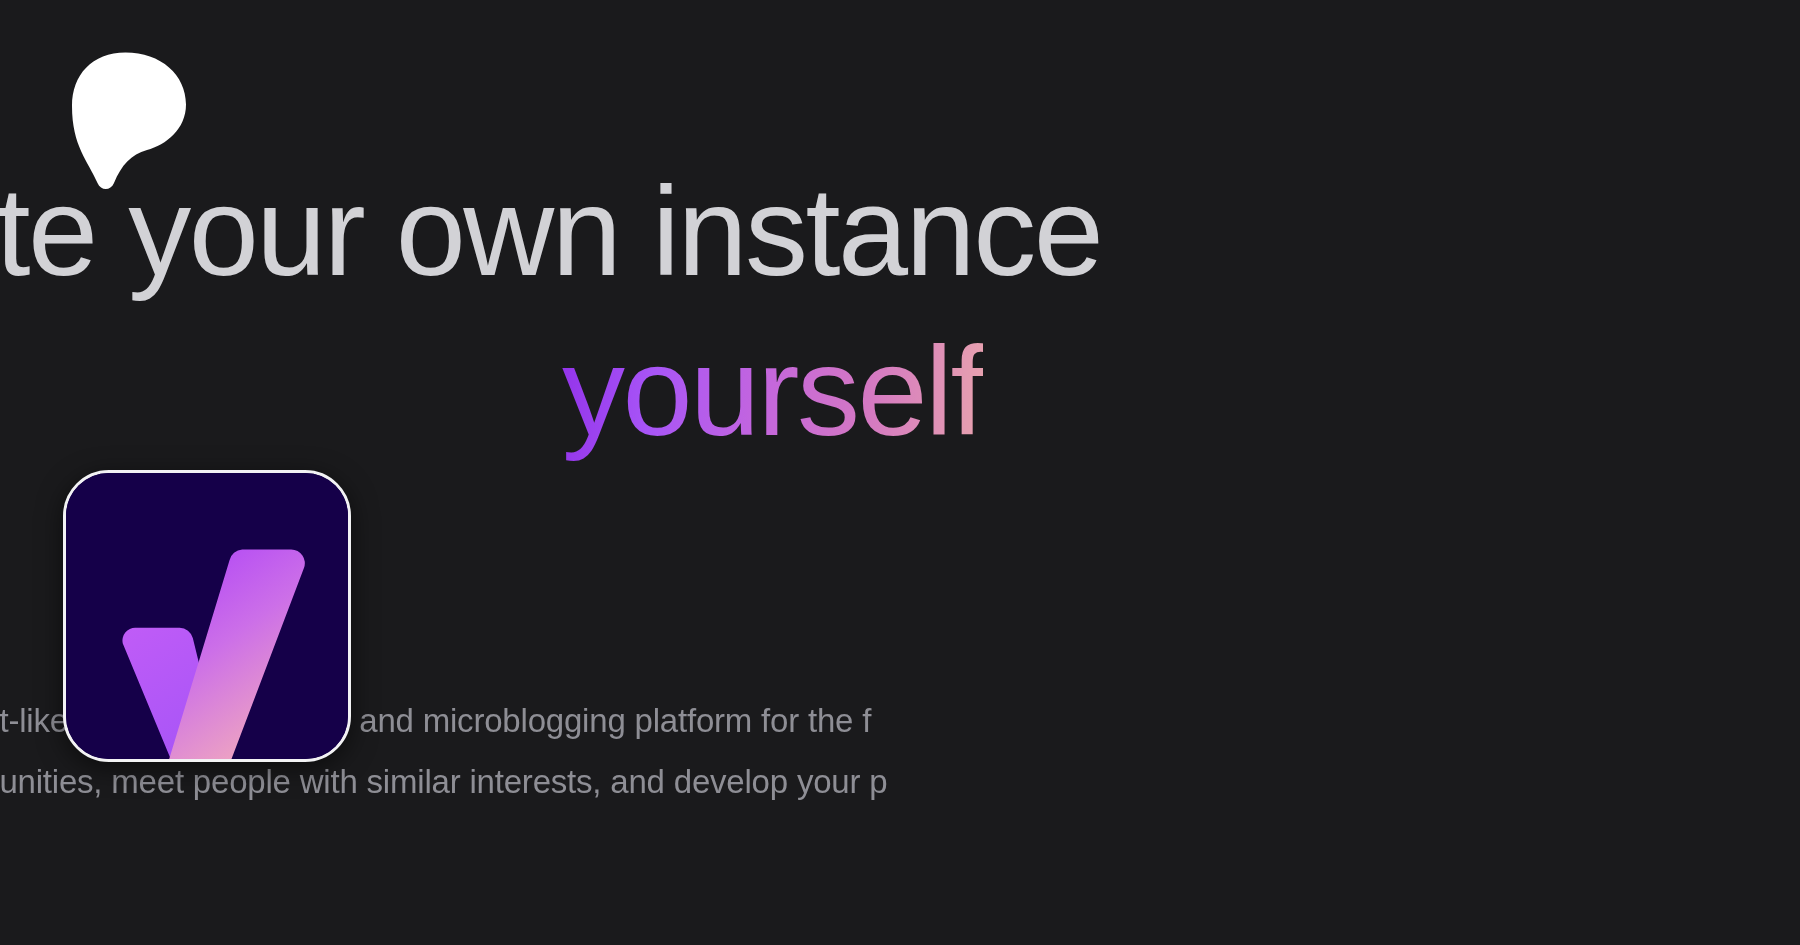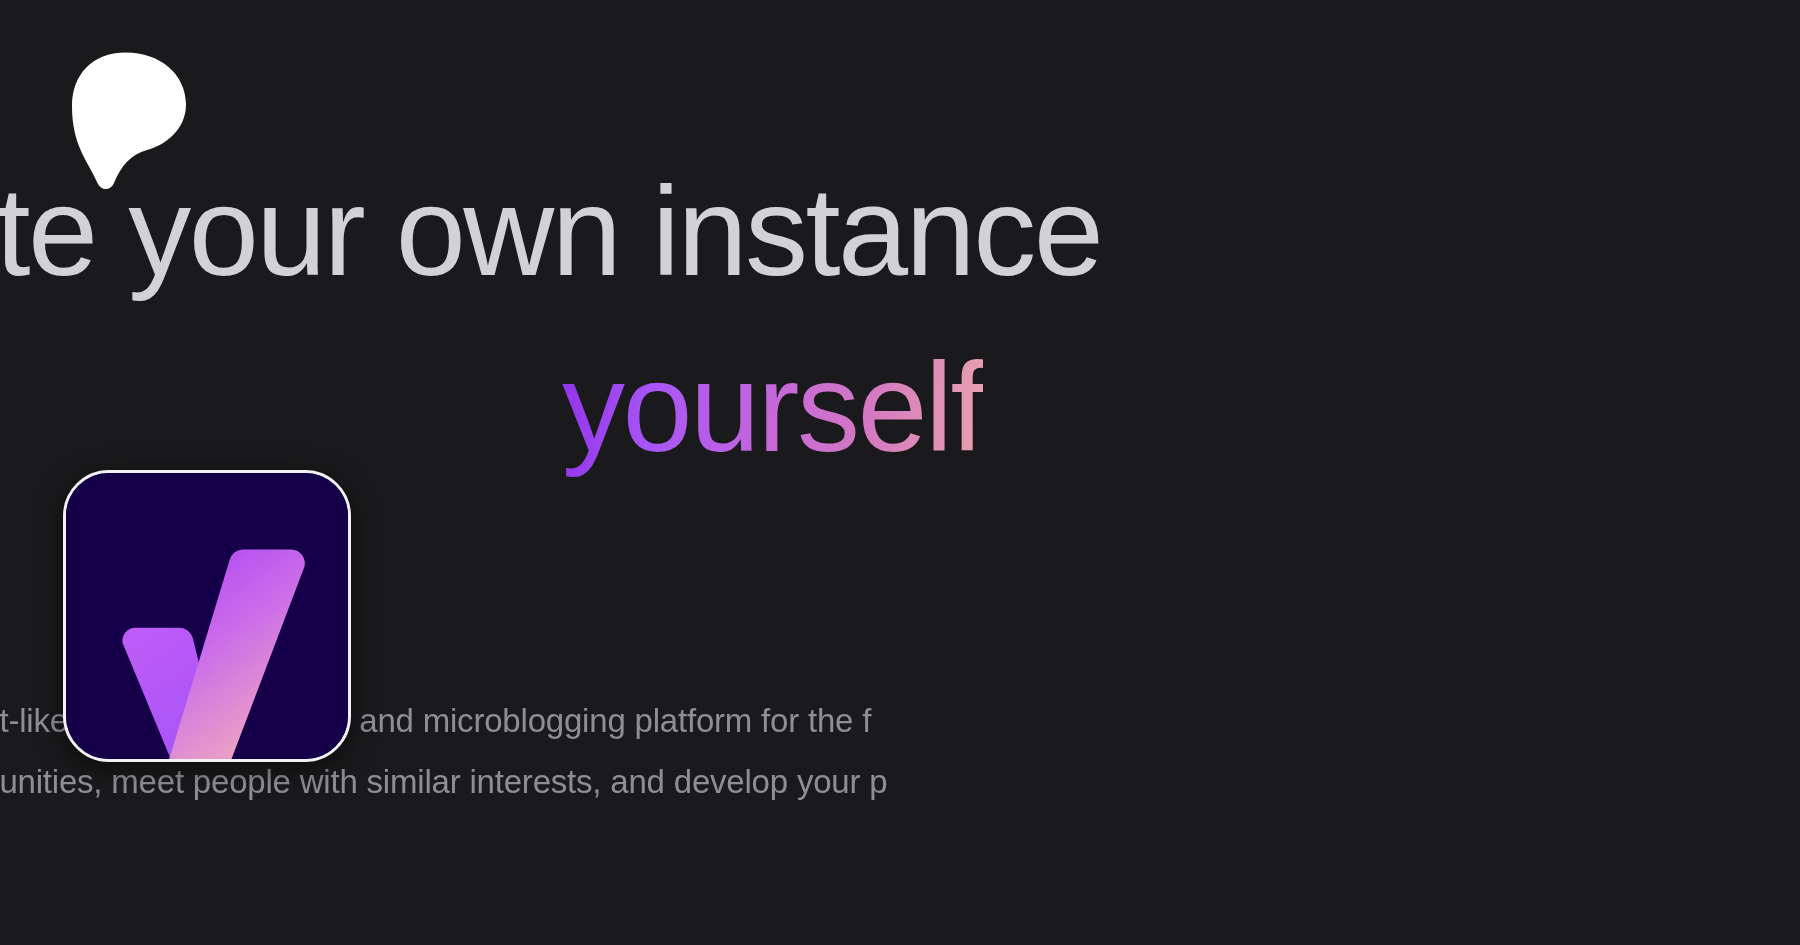--- a/index.html
+++ b/index.html
@@ -43,21 +43,21 @@
     white-space: nowrap;
     font-size: 126px;
     line-height: 1.02;
     font-weight: 400;
     letter-spacing: -2.5px;
     color: #d2d2d6;
   }
   #headline-line2 {
     position: absolute;
     left: 0;
-    top: 344px;
+    top: 328px;
     width: 1545px;
     text-align: center;
     white-space: nowrap;
     font-size: 126px;
     line-height: 1.02;
     font-weight: 500;
     letter-spacing: -2.5px;
   }
   #headline-accent {
     background-image: linear-gradient(95deg, #9333ea 0%, #a855f7 22%, #c466dd 48%, #d478c2 72%, #e8a3ae 100%);

